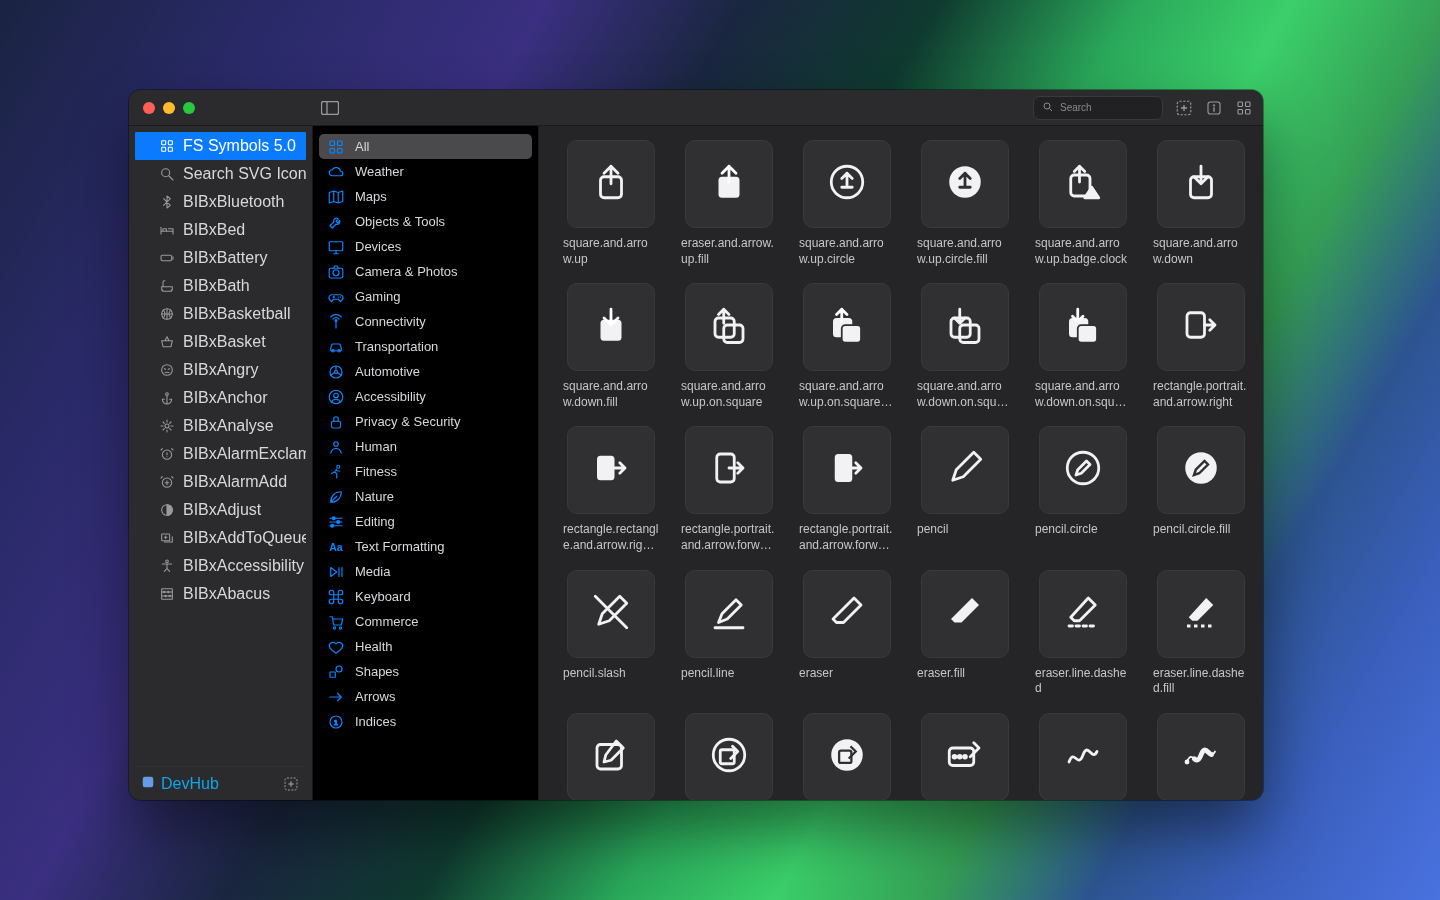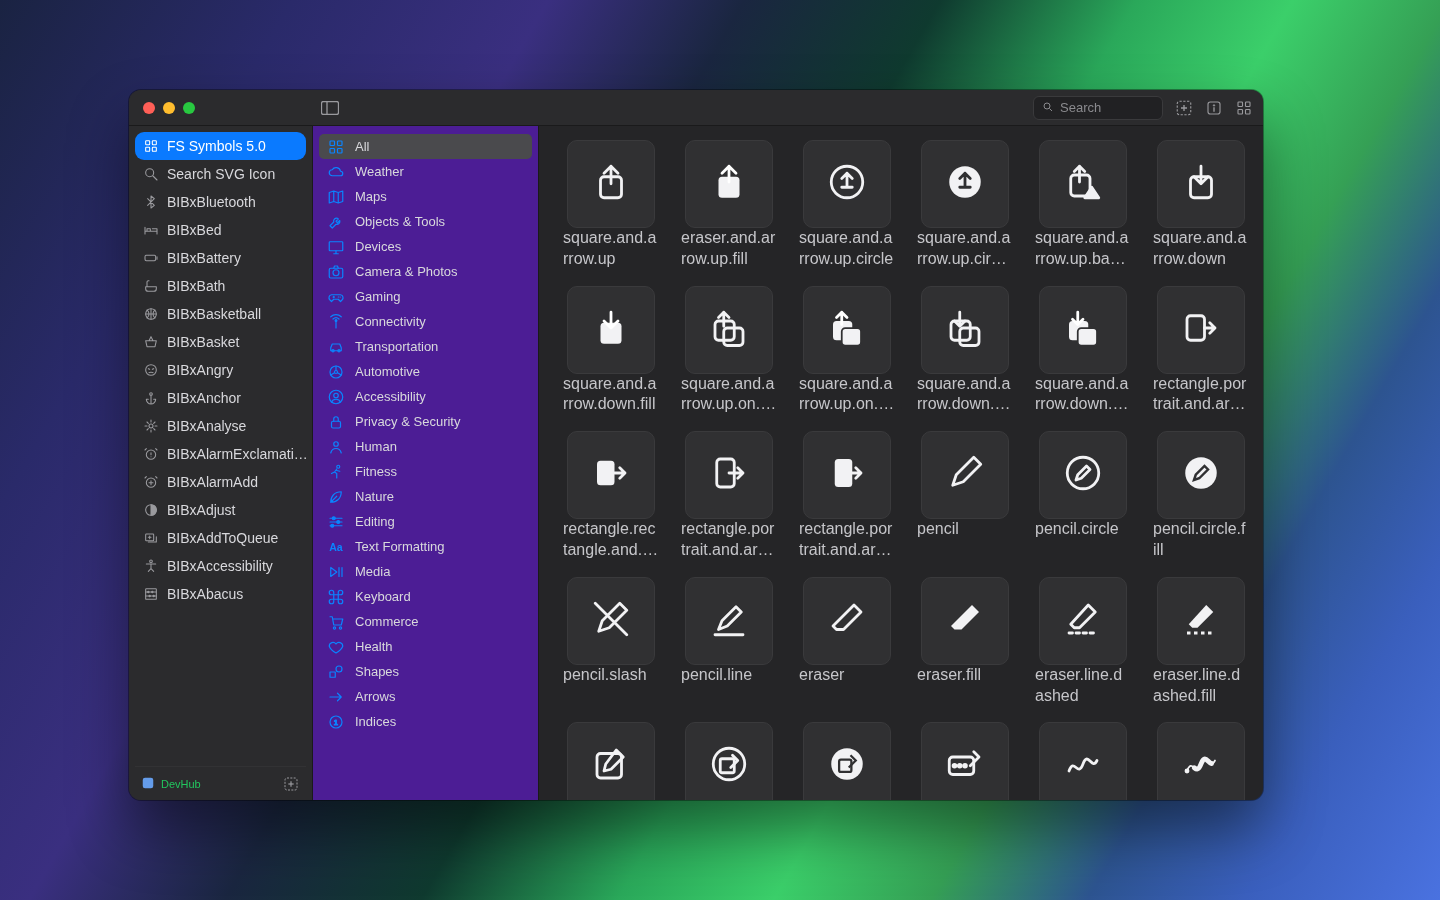--- a/index.html
+++ b/index.html
@@ -35,55 +35,55 @@
   .tb-left-icon { width: 34px; display:flex; justify-content:center; color:#9a9a9e; }
   .tb-right { position:absolute; right:10px; display:flex; align-items:center; gap:12px; }
   .search-box {
     display:flex; align-items:center; gap:6px;
     background:#212123; border:1px solid #3a3a3c;
     height:24px; width:130px; border-radius:6px; padding:0 8px;
     color:#8a8a8e;
   }
   .search-box input {
     flex:1; background:transparent; border:none; outline:none;
-    color:#d0d0d4; font-size:13px;
+    color:#d0d0d4; font-size:10px;
   }
   .search-box input::placeholder { color:#8a8a8e; }
   .tb-icon { color:#9a9a9e; width:18px; height:18px; display:flex; align-items:center; justify-content:center; cursor:pointer;}
   .tb-icon svg { stroke: currentColor; }
 
   .body { flex:1; display:flex; min-height:0; }
 
   .sidebar1 {
     width: 184px; flex:0 0 184px;
     background:#2b2b2d;
     border-right:1px solid #1a1a1b;
     display:flex; flex-direction:column;
     padding:6px 6px 0 6px;
   }
   .sb1-list { flex:1; overflow:hidden; }
   .sb1-item {
     display:flex; align-items:center; gap:8px;
-    height:28px; padding:0 8px; border-radius:9px;
-    color:#d8d8dc; font-size:14px;
+    height:28px; padding:0 24px; border-radius:1px;
+    color:#d8d8dc; font-size:16px;
     cursor:pointer; white-space:nowrap; overflow:hidden; text-overflow:ellipsis;
   }
   .sb1-item.selected { background:#0a7aff; color:#fff; }
   .sb1-item.selected .sb1-icon { color:#fff; }
   .sb1-icon { width:16px; height:16px; color:#9a9a9e; display:flex; align-items:center; justify-content:center; flex-shrink:0; }
   .sb1-footer {
     height:34px; display:flex; align-items:center; justify-content:space-between;
-    padding:0 6px; color:#22c55e; font-size:11px;
+    padding:0 6px; color:#0ea5e9; font-size:16px;
     border-top:1px solid #323234;
   }
   .sb1-footer-left { display:flex; align-items:center; gap:6px; }
 
   .sidebar2 {
     width: 226px; flex:0 0 226px;
-    background:#4c1d95;
+    background:#000000;
     border-right:1px solid #1a1a1b;
     padding:8px 6px 0 6px;
     overflow-y:auto;
   }
   .sb2-item {
     display:flex; align-items:center; gap:10px;
     height:25px; padding:0 8px; border-radius:5px;
     color:#d8d8dc; font-size:13px; cursor:pointer;
     white-space:nowrap;
   }
@@ -101,22 +101,22 @@
   }
   .sym { display:flex; flex-direction:column; align-items:center; cursor:pointer; }
   .tile {
     width:88px; height:88px; border-radius:10px;
     background:#303032; border:1px solid #3a3a3c;
     display:flex; align-items:center; justify-content:center;
     color:#f2f2f4;
   }
   .tile svg { width:42px; height:42px; }
   .sym-label {
-    width:96px;
-    font-size:16px; color:#c6c6ca;
+    margin-top:8px; width:96px;
+    font-size:12px; color:#c6c6ca;
     text-align:left;
     display:-webkit-box; -webkit-line-clamp:2; -webkit-box-orient:vertical;
     overflow:hidden; line-height:1.3;
     word-break:break-all;
   }
 
   
   ::-webkit-scrollbar { width:0; height:0; }
 </style>
 </head>

